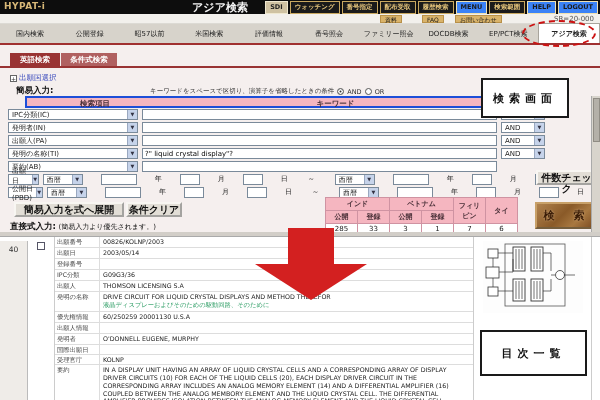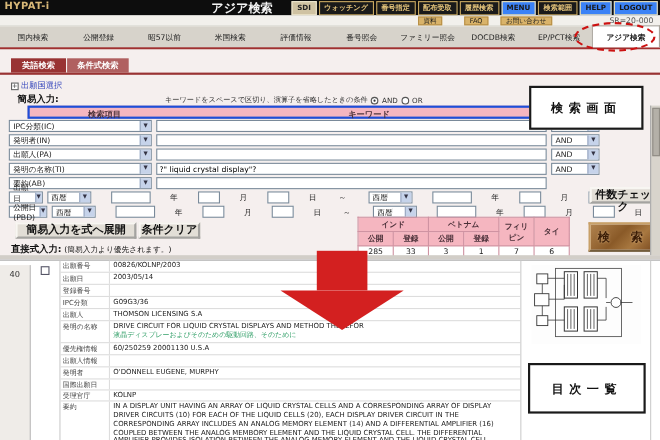--- a/index.html
+++ b/index.html
@@ -40,21 +40,21 @@
   .th1{width:136px;text-align:center;line-height:11px}
   .th2{flex:1;text-align:center;line-height:11px}
   .th3{width:52px;text-align:center;line-height:11px}
   .frows{position:absolute;left:8px;top:63px;width:537px}
   .frow{height:13px;display:flex;align-items:center;gap:4px}
   .dd{height:11px;background:#fff;border:1px solid #7a8a9a;display:flex;align-items:center;justify-content:space-between;font-size:7px;color:#222;padding-left:3px;cursor:pointer}
   .dd .da{width:10px;height:9px;background:#c6d3ea;border-left:1px solid #9aa8c0;color:#334;font-size:5px;line-height:9px;text-align:center}
   .fld{width:130px}
   .kin{flex:1;height:11px;border:1px solid #7a8a9a;background:#fff;font-size:7px;padding:0 2px;font-family:"DejaVu Sans",sans-serif}
   .cnd{width:44px}
-  .dates{flex:1;display:flex;align-items:center;gap:18px;font-size:7px}
+  .dates{flex:1;display:flex;align-items:flex-start;gap:18px;font-size:7px}
   .era{width:40px}
   .din{height:11px;border:1px solid #7a8a9a;background:#fff;font-size:7px;padding:0 2px;font-family:"DejaVu Sans",sans-serif}
   .din.y{width:36px}.din.m{width:20px}
   .dl{font-size:7px;color:#222}
   .tilde{margin:0 2px}
   
   .winbtn{position:absolute;background:#e2ded6;border:2px outset #f8f6f2;font-size:10px;font-weight:bold;color:#111;text-align:center;cursor:pointer;font-family:"DejaVu Sans",sans-serif}
   .searchbtn{position:absolute;left:535px;top:157px;width:62px;height:27px;background:linear-gradient(135deg,#b0824e 0%,#8a5a28 45%,#a87840 70%,#7a4a20 100%);border:2px outset #c8a068;color:#3a1c06;font-size:11px;font-weight:bold;text-align:center;line-height:23px;letter-spacing:4px;cursor:pointer;text-shadow:0 0 2px #d8b080}
   
   .cnttbl{position:absolute;left:325px;top:152px;border-collapse:collapse;font-size:7px}
@@ -75,21 +75,21 @@
   .resgrid{position:absolute;left:55px;top:0;width:418px}
   .rrow{display:flex;border-bottom:1px solid #ddd}
   .rlabel{width:44px;font-size:6.3px;color:#444;padding:1px 2px;flex-shrink:0}
   .rval{flex:1;border-left:1px solid #ddd;font-size:6.3px;color:#222;padding:1px 3px;overflow:hidden;white-space:nowrap}
   .rval.wrap{white-space:normal;line-height:1.25}
   .jp{color:#2f9e66}
   .figcol{position:absolute;left:473px;top:0;width:119px;height:164px;border-left:1px solid #ccc;border-right:1px solid #ccc}
   .figthumb{position:absolute;left:9px;top:4px;cursor:pointer}
   
   .annbox{position:absolute;background:#fff;border:2px solid #1a1a1a;display:flex;align-items:center;justify-content:center;font-size:11px;font-weight:bold;color:#111;letter-spacing:5px;z-index:40}
-  .searchscreenbox{left:481px;top:78px;width:104px;height:40px}
+  .searchscreenbox{left:481px;top:78px;width:88px;height:40px}
   .tocbox{left:480px;top:330px;width:107px;height:46px}
   .arrowshaft{position:absolute;left:288px;top:228px;width:46px;height:36px;background:#d32020;z-index:35}
   .arrowhead{position:absolute;left:255px;top:264px;width:0;height:0;border-left:56px solid transparent;border-right:56px solid transparent;border-top:36px solid #d32020;z-index:35}
 </style>
 </head>
 <body>
 
 <div class="topbar">
   <span class="logo">HYPAT-i</span>
   <span class="apptitle">アジア検索</span>

